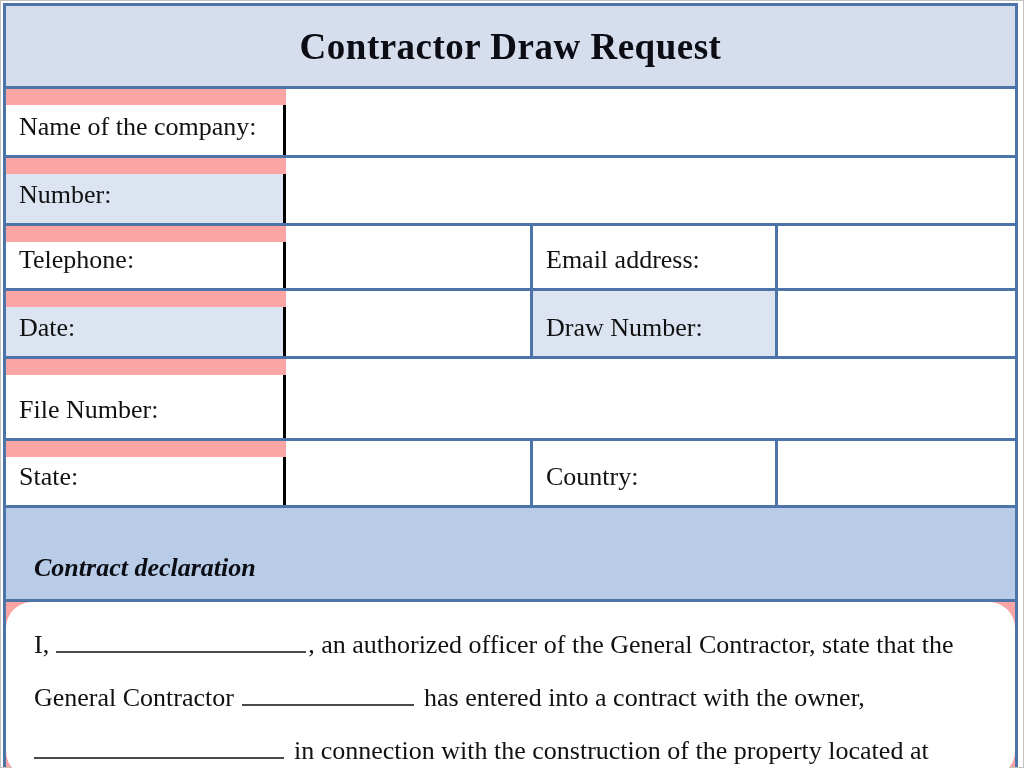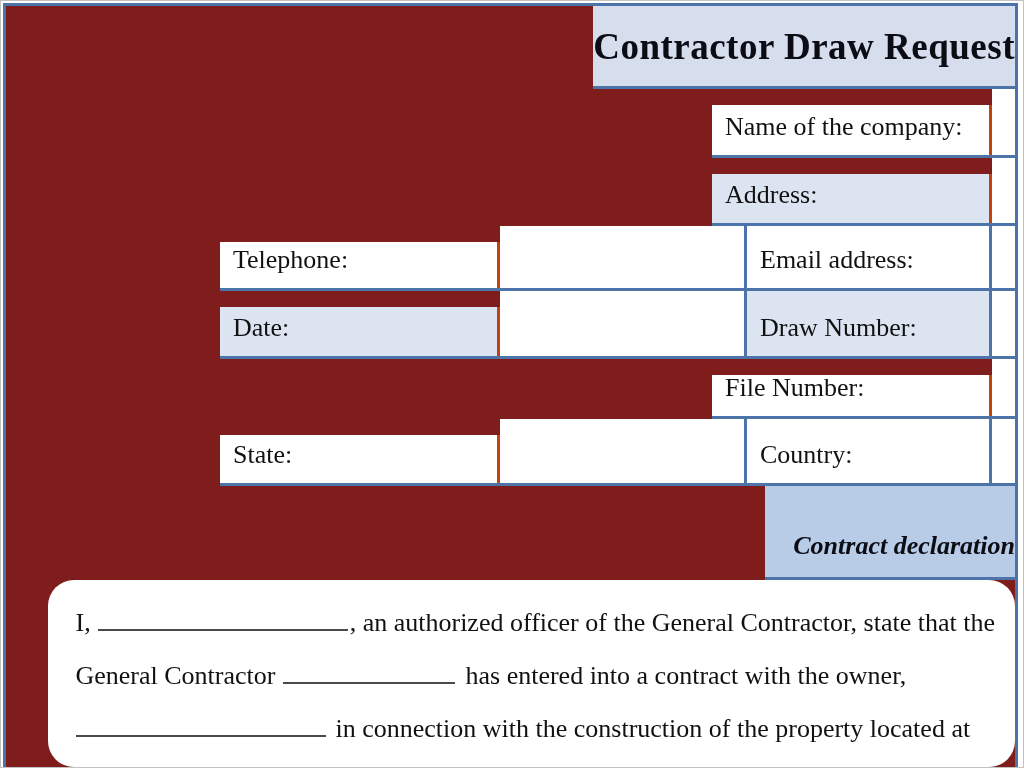--- a/index.html
+++ b/index.html
@@ -14,22 +14,21 @@
     width: 1024px; height: 768px;
     border: 1px solid #c2c2c2;
     padding: 2px 5px 0 2px;
   }
   .form {
     width: 100%; height: 100%;
     border: 3px solid #4d74a8;
     border-bottom: none;
     display: flex;
     flex-direction: column;
-    background: #7f1d1d;
-    align-items: flex-end;
+    background: #fca5a5;
   }
   .row {
     display: flex;
     border-bottom: 3px solid #4d74a8;
     flex: none;
   }
   .title-row {
     height: 83px;
     background: #d6deee;
     align-items: center;
@@ -42,31 +41,31 @@
     letter-spacing: 0.5px;
   }
   .cell {
     display: flex;
     align-items: flex-end;
     padding: 0 10px 13px 13px;
     font-size: 26px;
     background: #ffffff;
     overflow: hidden;
   }
-  .c1 { flex: 0 0 280px; border-right: 3px solid #c2410c; margin-top: 16px; }
+  .c1 { flex: 0 0 280px; border-right: 3px solid #000000; margin-top: 16px; }
   .c2 { flex: 0 0 247px; border-right: 3px solid #4d74a8; }
   .c3 { flex: 0 0 245px; border-right: 3px solid #4d74a8; }
   .c4 { flex: 1 1 auto; }
   .rest { flex: 1 1 auto; }
   .shaded { background: #dce4f2; }
   .r-name  { height: 69px; }
   .r-addr  { height: 68px; }
   .r-tel   { height: 65px; }
   .r-date  { height: 68px; }
-  .r-file  { height: 60px; }
+  .r-file  { height: 82px; }
   .r-state { height: 67px; }
   .section-row {
     height: 94px;
     background: #b9cce7;
     align-items: flex-end;
     padding: 0 0 16px 28px;
   }
   .section-row .section-title {
     font-size: 26px;
     font-weight: bold;
@@ -104,21 +103,21 @@
     <div class="row title-row">
       <h1>Contractor Draw Request</h1>
     </div>
 
     <div class="row r-name">
       <div class="cell c1">Name of the company:</div>
       <div class="cell rest"></div>
     </div>
 
     <div class="row r-addr">
-      <div class="cell c1 shaded">Address:</div>
+      <div class="cell c1 shaded">Number:</div>
       <div class="cell rest"></div>
     </div>
 
     <div class="row r-tel">
       <div class="cell c1">Telephone:</div>
       <div class="cell c2"></div>
       <div class="cell c3">Email address:</div>
       <div class="cell c4"></div>
     </div>
 

